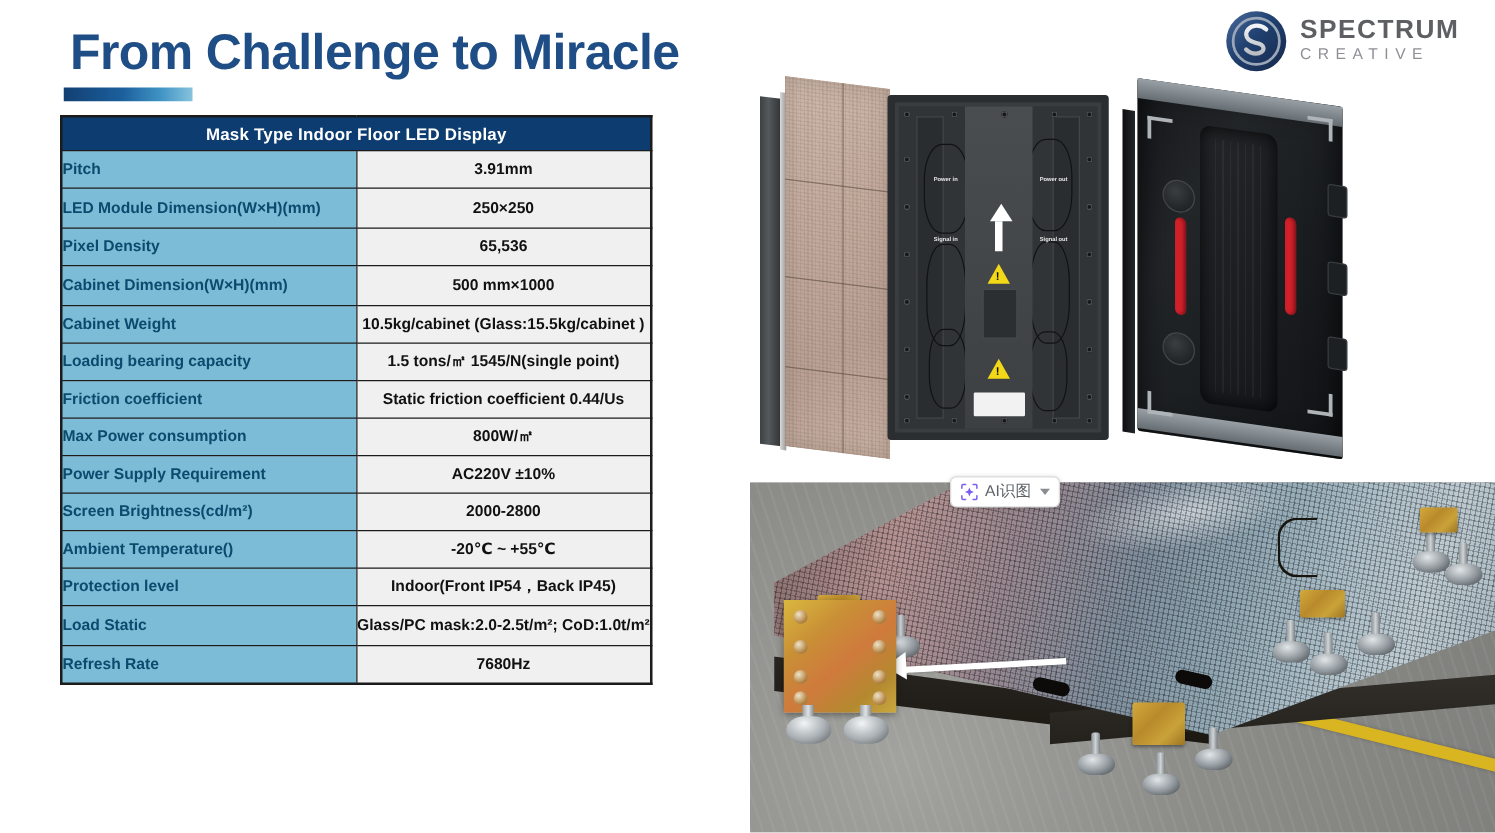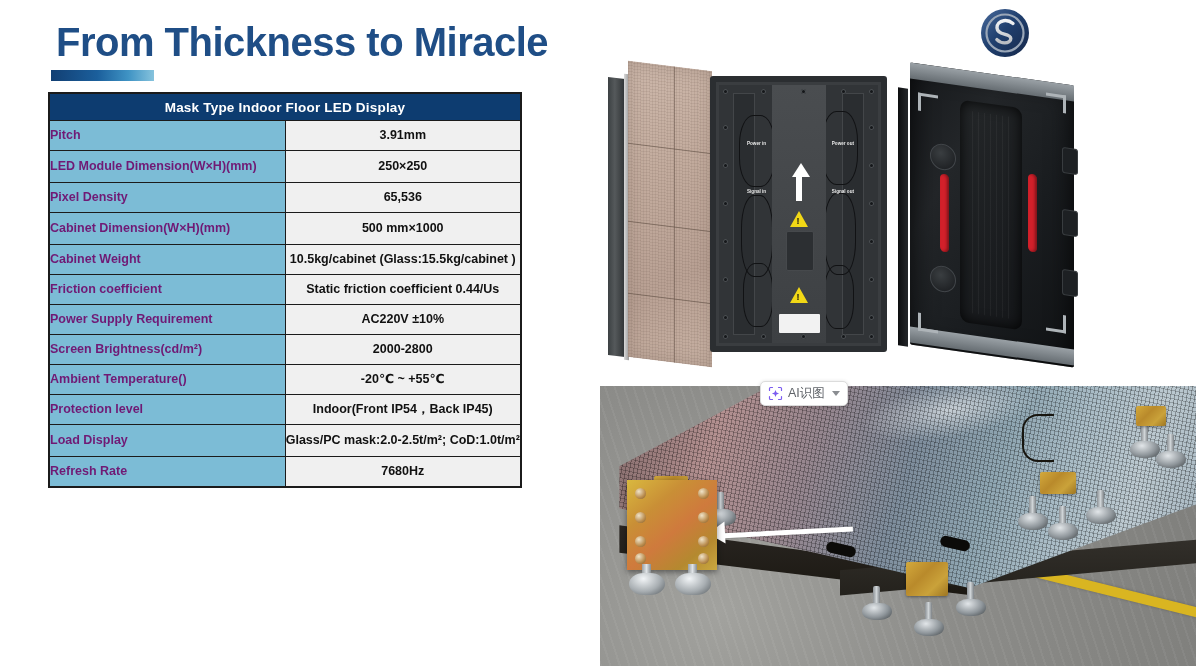--- a/index.html
+++ b/index.html
@@ -40,21 +40,21 @@
     table-layout:fixed;
   }
   .spec-table td, .spec-table th{
     border:1px solid #1b1b1b;padding:0;
   }
   .spec-head{
     background:#0d3c70;color:#ffffff;text-align:center;
     font-size:13.5px;font-weight:bold;height:26px;letter-spacing:0.2px;
   }
   .cell-label{
-    width:206px;background:#7cbcd6;color:#701a75;
+    width:206px;background:#7cbcd6;color:#0c4a6e;
     font-size:12.5px;font-weight:bold;
     padding:4px 0 4px 11px;line-height:15px;
     vertical-align:middle;
     margin-left:31px;
   }
   .cell-value{
     background:#f0f0f0;color:#111111;
     font-size:12.5px;font-weight:bold;text-align:center;
     padding:4px 4px;line-height:15px;vertical-align:middle;
   }
@@ -280,40 +280,44 @@
   .cable{
     position:absolute;left:422px;top:28px;width:30px;height:44px;
     border:2.5px solid #17150f;border-right:none;border-radius:16px 0 0 16px;
   }
 </style>
 </head>
 <body>
 
 <div class="slide">
 
-  <div class="title">From Thickness to  Miracle</div>
+  <div class="title">From Challenge to  Miracle</div>
   <div class="title-rule"></div>
 
   <div class="logo">
     <svg class="logo-mark" viewBox="0 0 50 50">
       <defs>
         <linearGradient id="lg" x1="0" y1="0" x2="1" y2="1">
           <stop offset="0%" stop-color="#4a6b9c"></stop>
           <stop offset="45%" stop-color="#20406f"></stop>
           <stop offset="100%" stop-color="#16284a"></stop>
         </linearGradient>
         <linearGradient id="lgs" x1="0" y1="0" x2="0" y2="1">
           <stop offset="0%" stop-color="#f2f4f6"></stop>
           <stop offset="100%" stop-color="#b9bdc2"></stop>
         </linearGradient>
       </defs>
       <circle cx="25" cy="25" r="24" fill="url(#lg)"></circle>
       <circle cx="25" cy="25" r="18.5" fill="none" stroke="#9aa7b8" stroke-width="2.2"></circle>
       <path d="M33 15.5c-2.6-2.2-6-3.3-9.3-2.8-4 .6-6.9 3.6-6.7 7.2.2 3.4 3 5.2 7.3 6.3 4.2 1 6.4 1.9 6.5 4.3.1 2.6-2.6 4.4-6 4.4-3.1 0-5.9-1.3-7.9-3.3" fill="none" stroke="url(#lgs)" stroke-width="3.4" stroke-linecap="round"></path>
     </svg>
+    <div class="logo-text">
+      <div class="logo-main">SPECTRUM</div>
+      <div class="logo-sub">CREATIVE</div>
+    </div>
   </div>
 
   <table class="spec-table">
     <thead>
       <tr>
         <th class="spec-head" colspan="2">Mask Type Indoor Floor LED Display</th>
       </tr>
     </thead>
     <tbody>
         <tr class="r1">
@@ -330,41 +334,49 @@
         </tr>
         <tr class="r2">
           <td class="cell-label">Cabinet Dimension(W×H)(mm)</td>
           <td class="cell-value">500 mm×1000</td>
         </tr>
         <tr class="r1">
           <td class="cell-label">Cabinet Weight</td>
           <td class="cell-value">10.5kg/cabinet (Glass:15.5kg/cabinet )</td>
         </tr>
         <tr class="r1">
+          <td class="cell-label">Loading bearing capacity</td>
+          <td class="cell-value">1.5 tons/㎡ 1545/N(single point)</td>
+        </tr>
+        <tr class="r1">
           <td class="cell-label">Friction coefficient</td>
           <td class="cell-value">Static friction coefficient 0.44/Us</td>
         </tr>
         <tr class="r1">
+          <td class="cell-label">Max Power consumption</td>
+          <td class="cell-value">800W/㎡</td>
+        </tr>
+        <tr class="r1">
           <td class="cell-label">Power Supply Requirement</td>
           <td class="cell-value">AC220V ±10%</td>
         </tr>
         <tr class="r1">
           <td class="cell-label">Screen Brightness(cd/m²)</td>
           <td class="cell-value">2000-2800</td>
         </tr>
         <tr class="r1">
           <td class="cell-label">Ambient Temperature()</td>
           <td class="cell-value">-20℃ ~ +55℃</td>
         </tr>
         <tr class="r1">
           <td class="cell-label">Protection level</td>
           <td class="cell-value">Indoor(Front IP54，Back IP45)</td>
         </tr>
         <tr class="r2">
-          <td class="cell-label">Load Display</td>
+          <td class="cell-label">Load Static</td>
           <td class="cell-value">Glass/PC mask:2.0-2.5t/m²; CoD:1.0t/m²</td>
         </tr>
         <tr class="r1">
           <td class="cell-label">Refresh Rate</td>
           <td class="cell-value">7680Hz</td>
         </tr>
       </tbody>
   </table>
 
   <div class="media-top">

